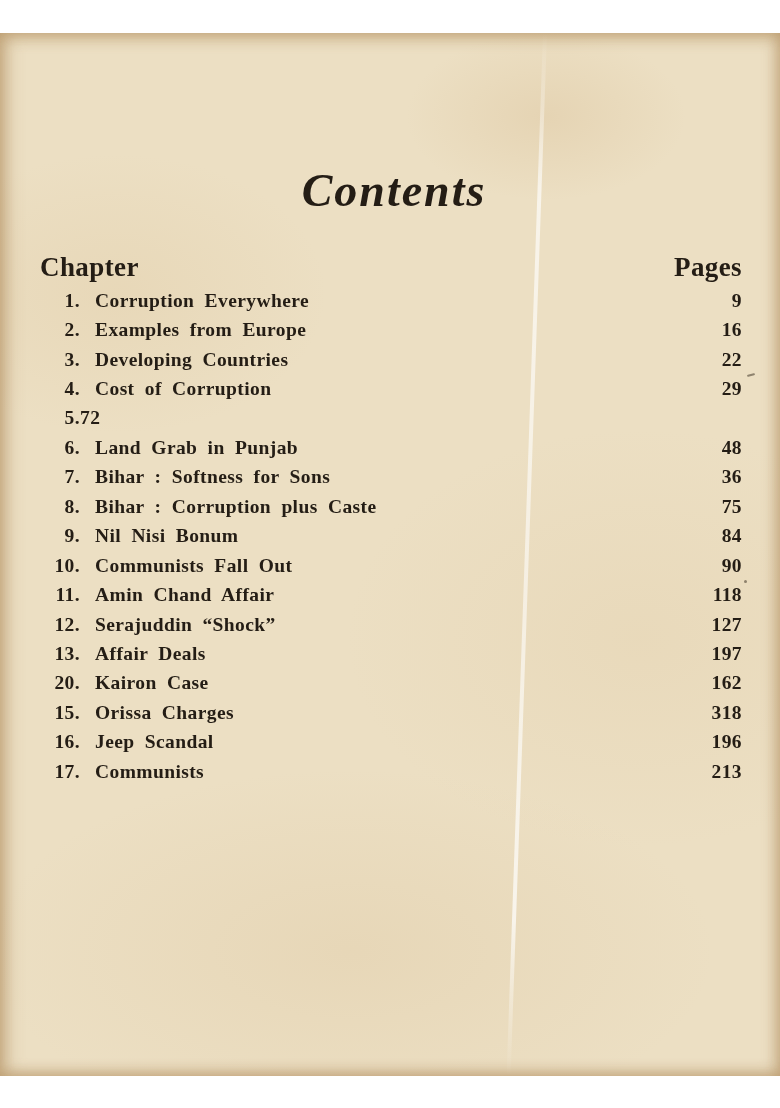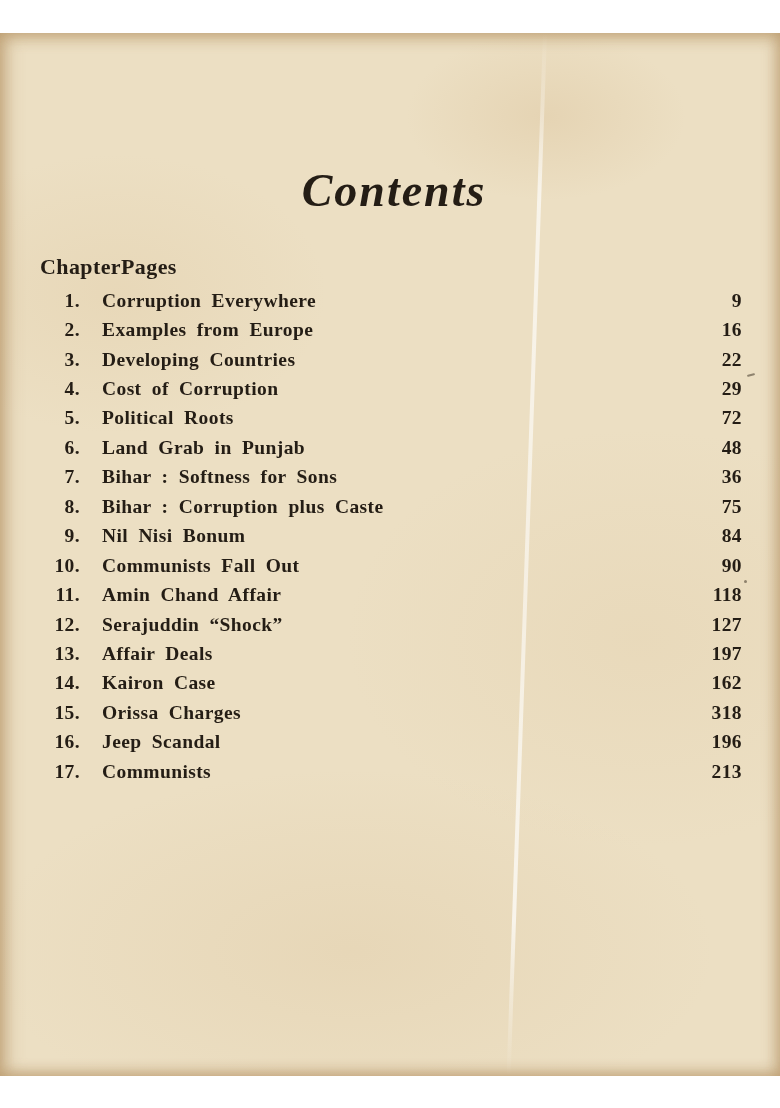--- a/index.html
+++ b/index.html
@@ -60,44 +60,45 @@
     color: var(--ink, #241d15);
   }
   .toc {
     position: absolute;
     left: 40px; right: 38px;
     top: 219px;
     color: var(--ink, #241d15);
   }
   .toc-header {
     display: flex;
+    justify-content: space-between;
     align-items: center;
     height: 30px;
-    font-size: 22px;
+    font-size: 27px;
     font-weight: 600;
     letter-spacing: .4px;
   }
   .toc-list { margin-top: 4px; }
   .toc-row {
     display: flex;
     align-items: center;
     height: 29.45px;
     font-size: 19.5px;
     font-weight: 600;
     letter-spacing: .4px;
     word-spacing: 5px;
   }
   .num {
     width: 40px;
     text-align: right;
     flex: 0 0 auto;
   }
   .chapter-title {
     flex: 1 1 auto;
-    margin-left: 22px;
+    margin-left: 15px;
     white-space: nowrap;
     overflow: hidden;
   }
   .pageno {
     flex: 0 0 auto;
     text-align: right;
   }
   
   .speck {
     position: absolute;
@@ -150,21 +151,20 @@
   </div>
 
   <div class="toc-row">
     <span class="num">4.</span>
     <span class="chapter-title">Cost of Corruption</span>
     <span class="pageno">29</span>
   </div>
 
   <div class="toc-row">
     <span class="num">5.</span>
-    <span class="chapter-title">Political Roots</span>
     <span class="pageno">72</span>
   </div>
 
   <div class="toc-row">
     <span class="num">6.</span>
     <span class="chapter-title">Land Grab in Punjab</span>
     <span class="pageno">48</span>
   </div>
 
   <div class="toc-row">
@@ -203,21 +203,21 @@
     <span class="pageno">127</span>
   </div>
 
   <div class="toc-row">
     <span class="num">13.</span>
     <span class="chapter-title">Affair Deals</span>
     <span class="pageno">197</span>
   </div>
 
   <div class="toc-row">
-    <span class="num">14.</span>
+    <span class="num">20.</span>
     <span class="chapter-title">Kairon Case</span>
     <span class="pageno">162</span>
   </div>
 
   <div class="toc-row">
     <span class="num">15.</span>
     <span class="chapter-title">Orissa Charges</span>
     <span class="pageno">318</span>
   </div>
 

